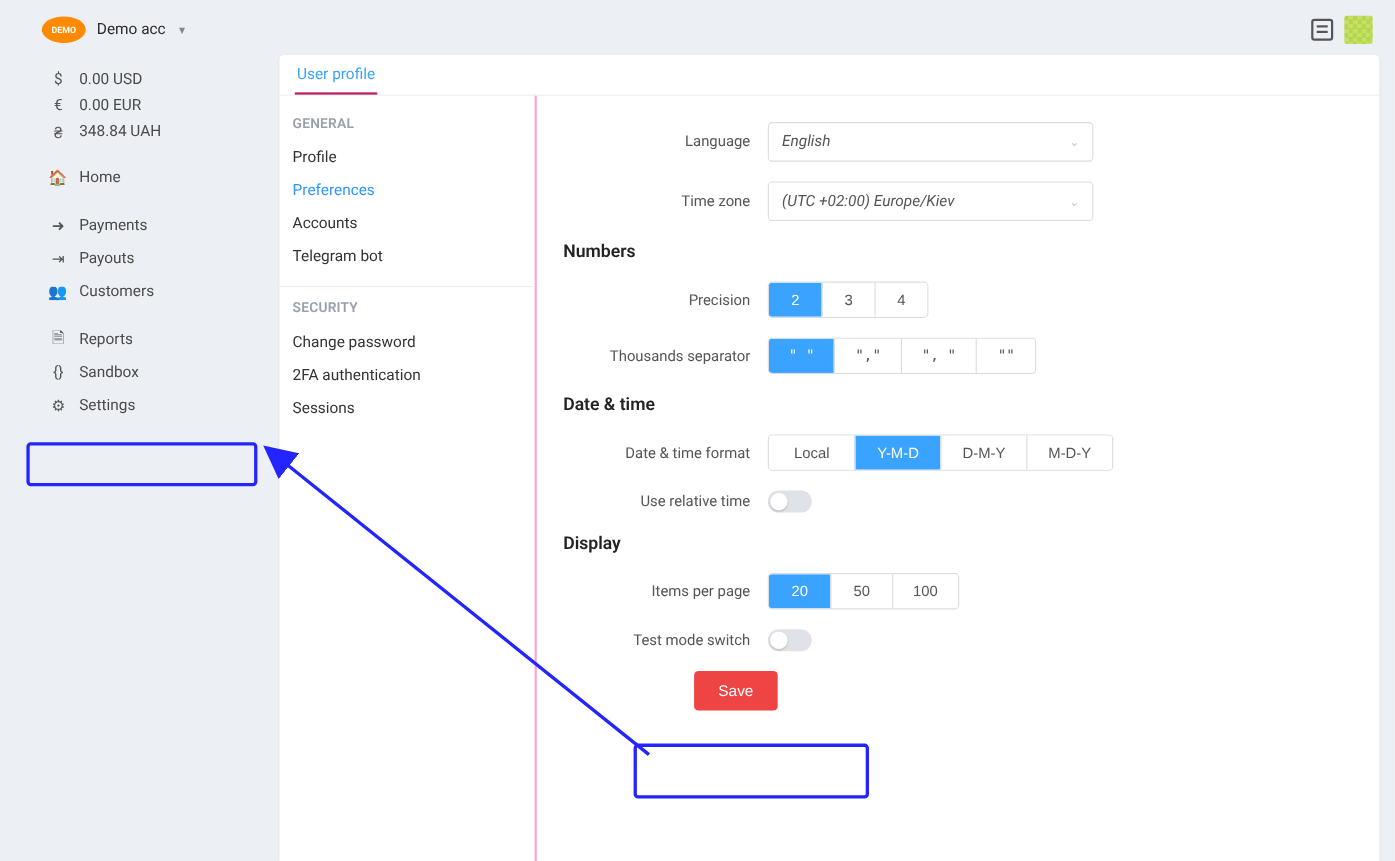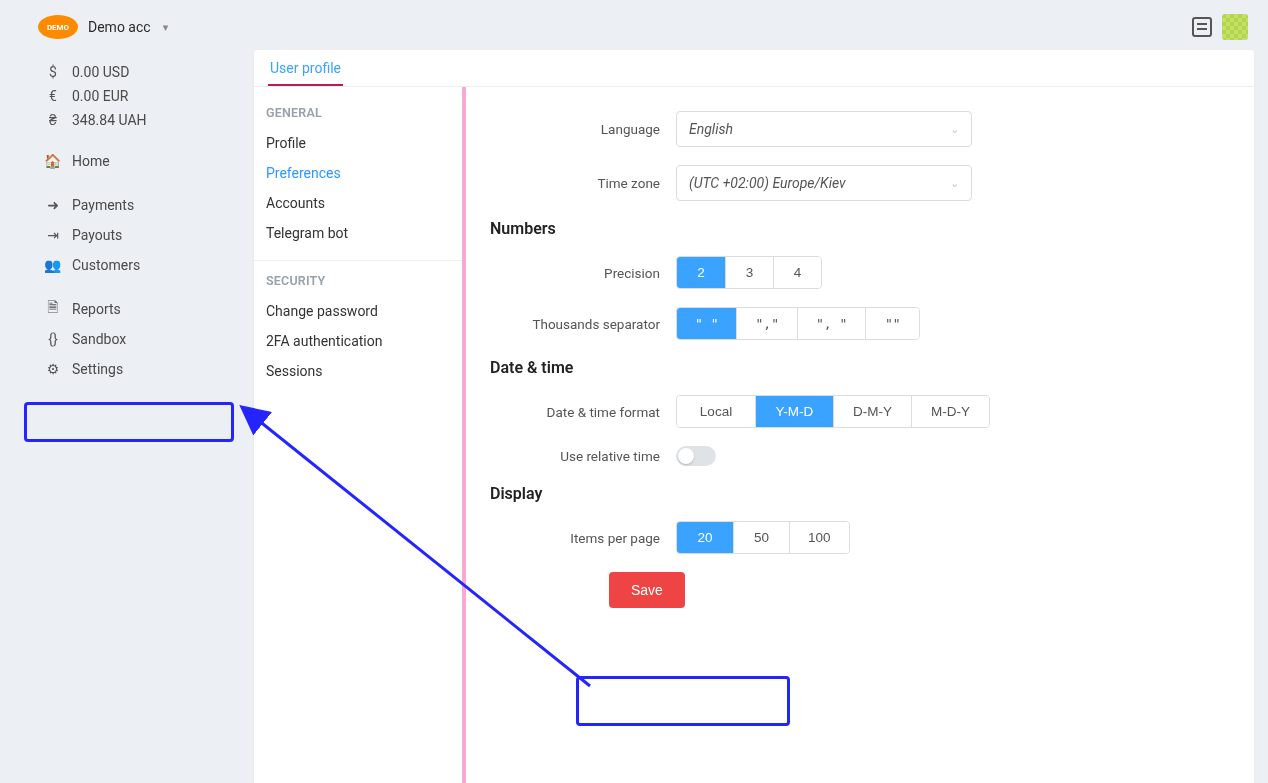--- a/index.html
+++ b/index.html
@@ -80,22 +80,22 @@
   .panel-header { padding: 10px 14px 0; }
   .tab {
     display:inline-block;
     color:#3aa3ff;
     padding: 0 2px 8px;
     border-bottom: 2px solid #be185d;
     font-size:14px;
   }
   .panel-body { display:flex; height: calc(100% - 36px); border-top:1px solid #eee; }
   .subnav {
-    width: 212px;
-    border-right: 4px solid #f9a8d4;
+    width: 234px;
+    border-right: 2px solid #f9a8d4;
     padding: 14px 10px;
   }
   .subnav h4 { color:#98a0ab; font-size:12.5px; font-weight:600; letter-spacing:.2px; margin: 4px 2px 8px; }
   .subnav .item { padding:7px 2px; color:#333; cursor:pointer; font-size:14px; }
   .subnav .item.active { color:#2e97ff; }
   .subnav hr { border:none; border-top:1px solid #eee; margin: 12px -10px; }
 
   .form { flex:1; padding: 24px 0 40px 24px; overflow:auto; }
   .section-title { font-size:16px; font-weight:600; color:#222; margin: 6px 0 18px; }
   .row { display:flex; align-items:center; margin-bottom: 18px; }
@@ -281,20 +281,26 @@
       <div class="row">
         <div class="lbl">Items per page</div>
         <div class="ctrl">
           <div class="seg mid">
             <button class="on">20</button>
             <button>50</button>
             <button>100</button>
           </div>
         </div>
       </div>
+      <div class="row">
+        <div class="lbl">Test mode switch</div>
+        <div class="ctrl">
+            <div class="toggle"></div>
+          </div>
+      </div>
 
       <button class="save-btn">Save</button>
     </div>
   </div>
 </div>
 
 <div class="highlight-box box-sidebar"></div>
 <div class="highlight-box box-testmode"></div>
 <svg class="arrow-svg" width="1268" height="783">
   <defs>

